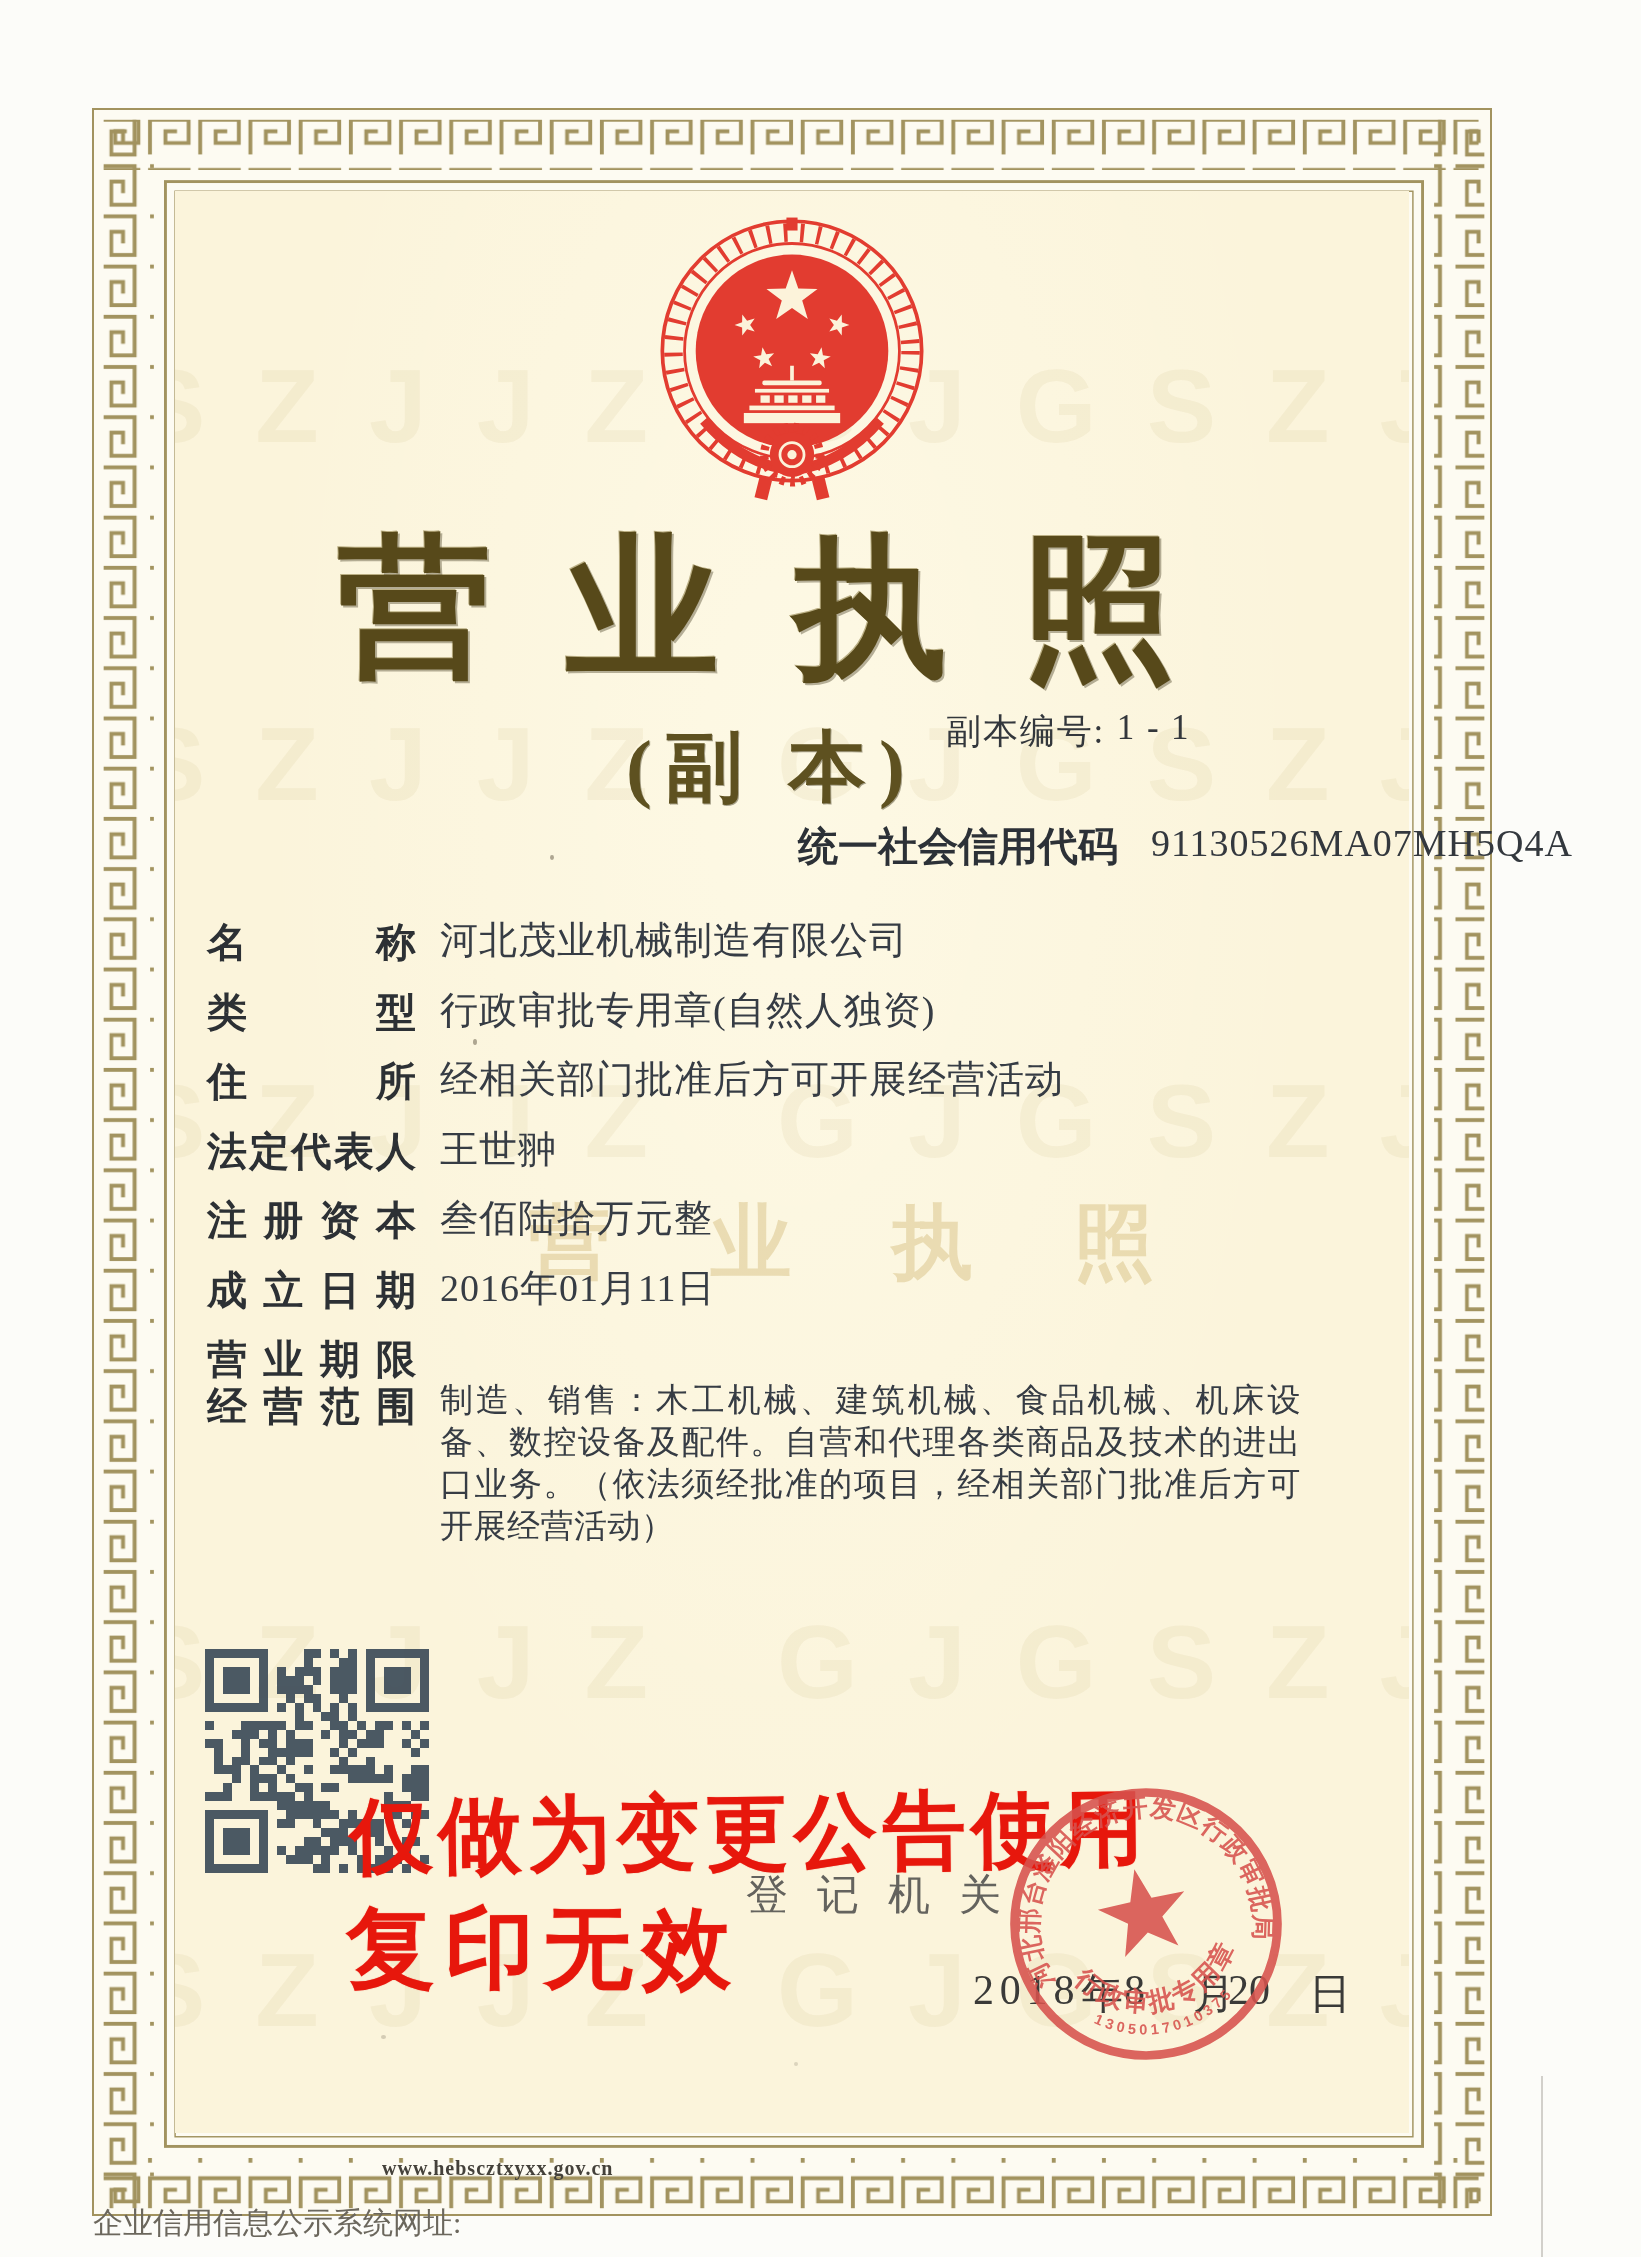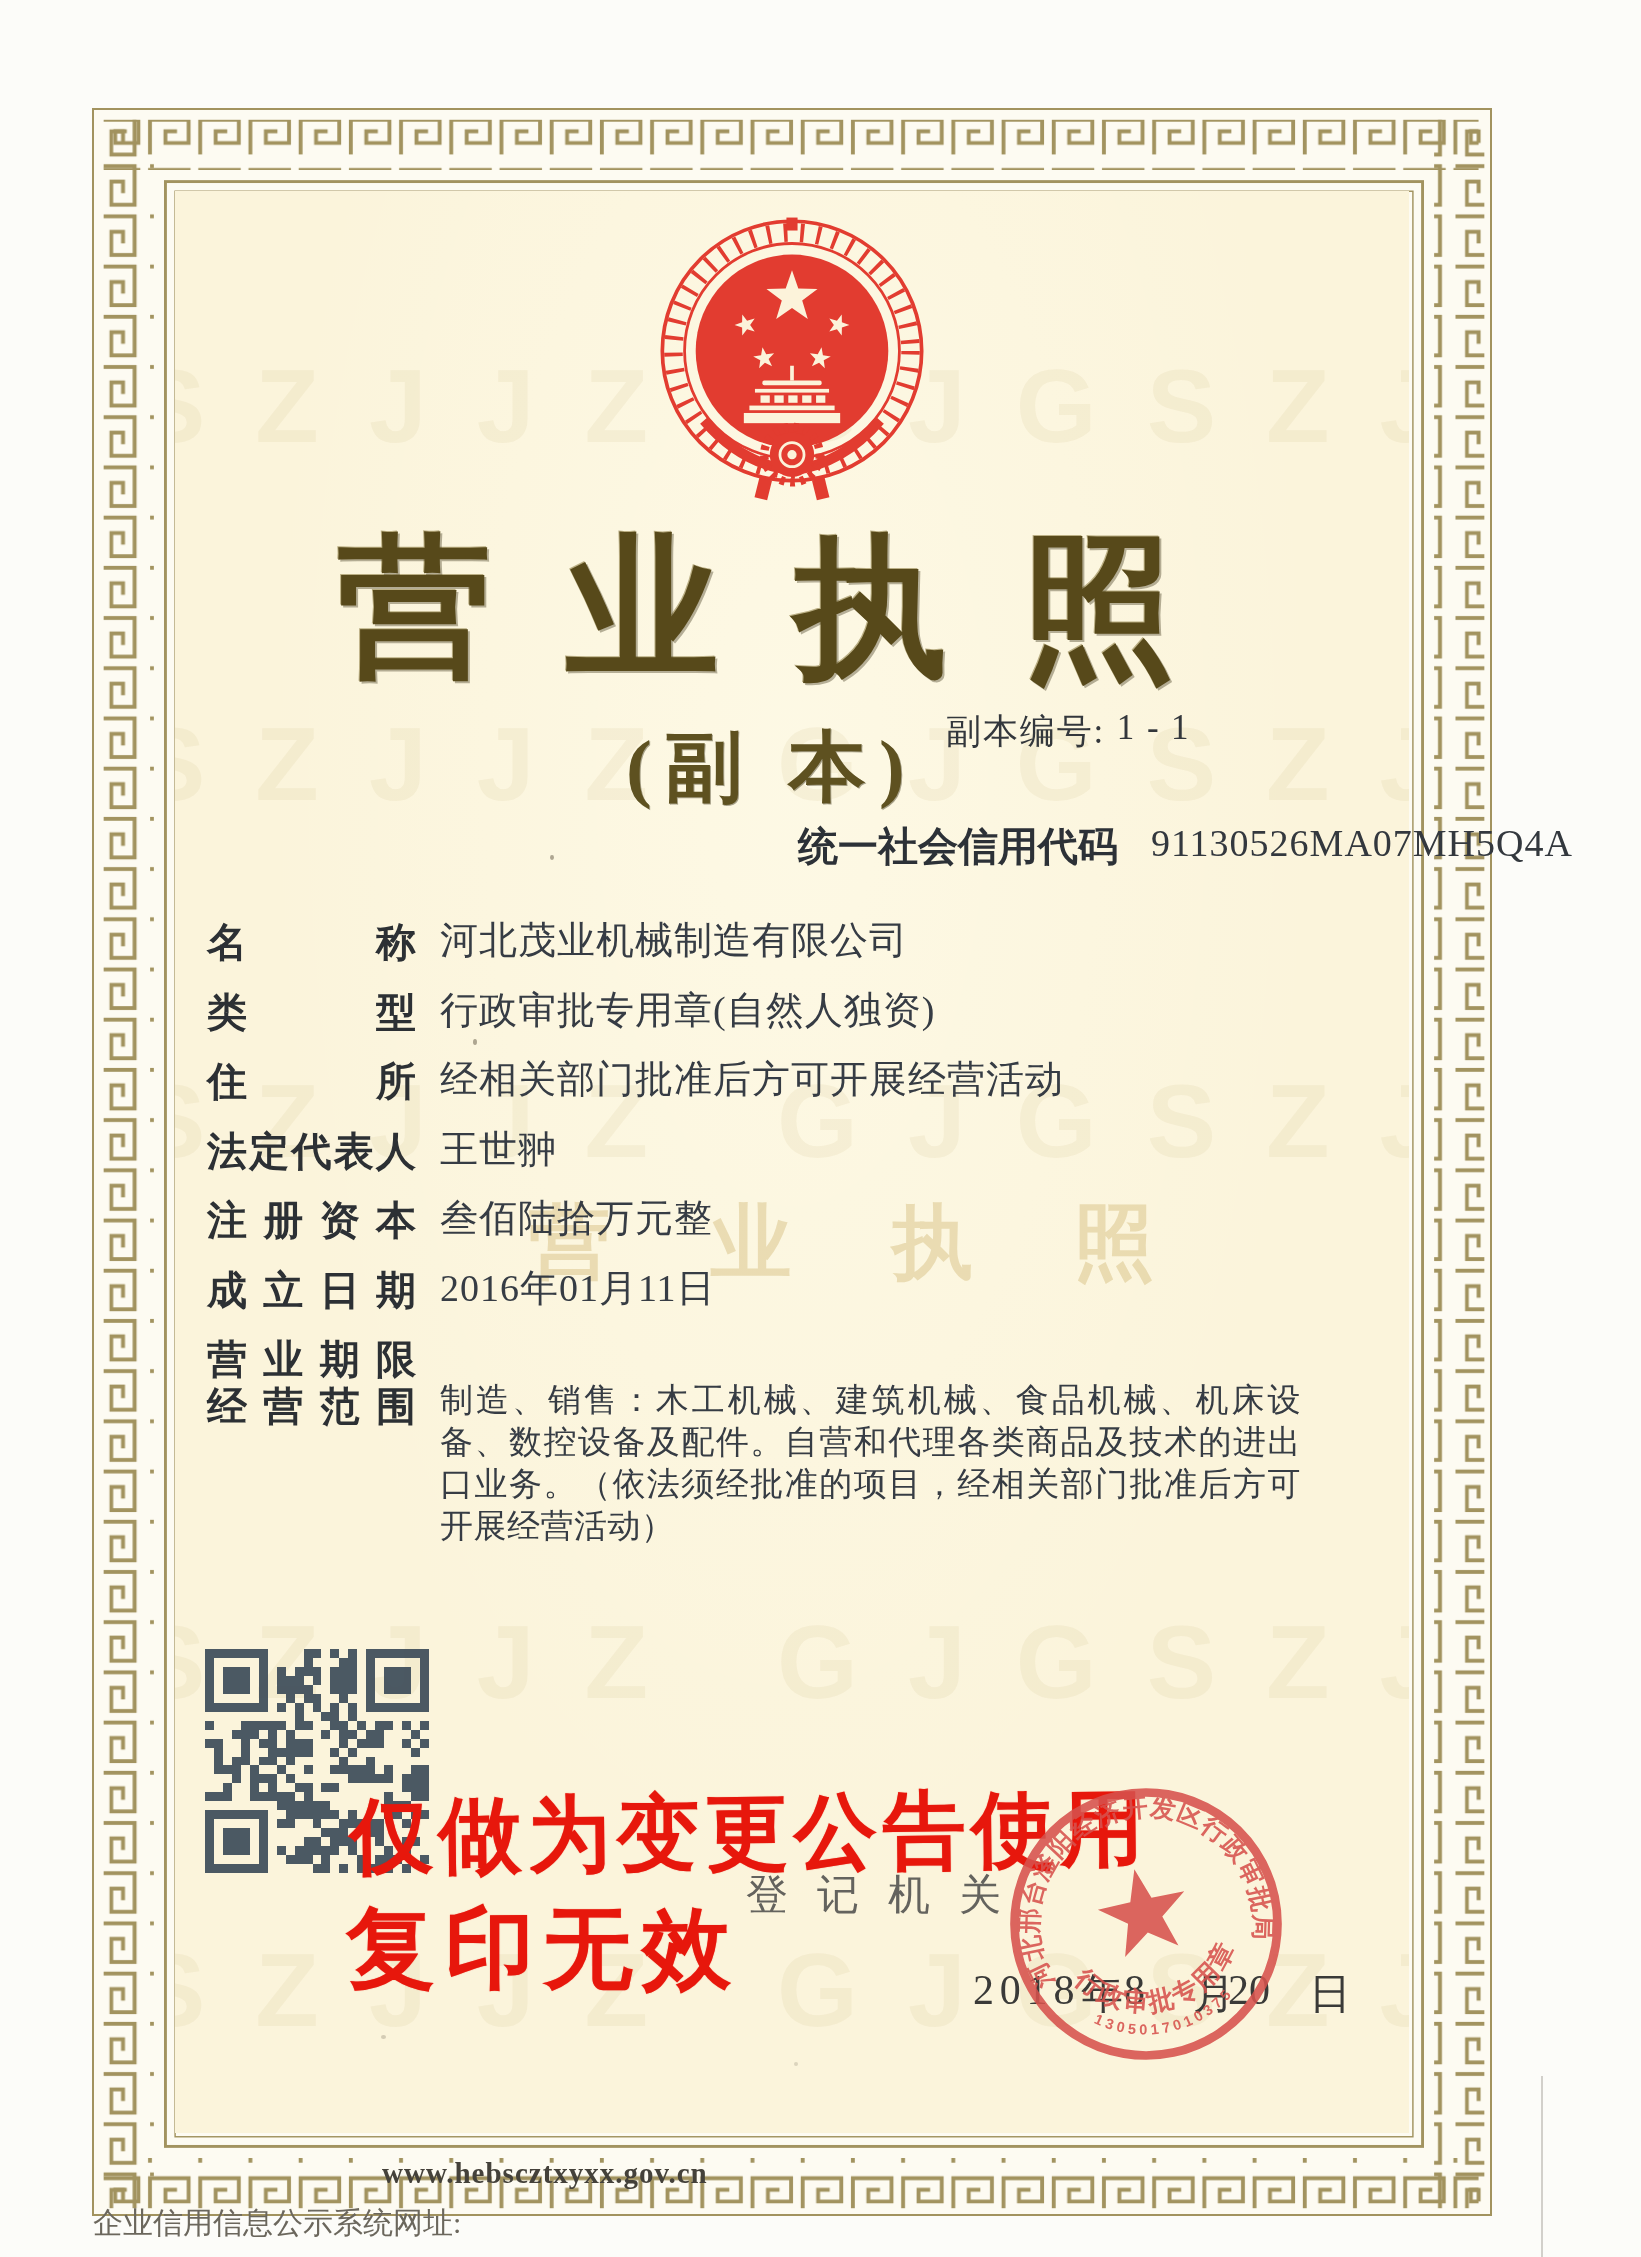--- a/index.html
+++ b/index.html
@@ -101,21 +101,21 @@
   .d-year{left:973px;letter-spacing:5.8px;}
   .d-yu{left:1081px;}
   .d-month{left:1124px;}
   .d-mu{left:1193px;}
   .d-day{left:1228px;}
   .d-du{left:1309px;}
   .seal{position:absolute;left:1001px;top:1779px;width:290px;height:290px;opacity:.88;}
   .seal svg{transform:rotate(-12deg);}
   
   .gov-url{
-    position:absolute;left:382px;top:2157px;font-size:29px;font-weight:bold;
+    position:absolute;left:382px;top:2157px;font-size:20px;font-weight:bold;
     letter-spacing:1px;color:#44413a;white-space:nowrap;
   }
   .footer-left{position:absolute;left:93px;top:2203px;font-size:30px;color:#6b675d;white-space:nowrap;}
   .footer-right{position:absolute;left:973px;top:2199px;font-size:32px;color:#514e46;white-space:nowrap;}
   
   .edge-line{position:absolute;left:1541px;top:2076px;width:1.9px;height:182px;background:rgba(175,172,165,.55);}
   .speck{position:absolute;border-radius:50%;background:rgba(110,100,80,.55);}
   .sp1{left:550px;top:855px;width:3.9px;height:4.8px;}
   .sp2{left:473px;top:1039px;width:3.9px;height:5.8px;}
   .sp3{left:381px;top:2035px;width:4.8px;height:3.9px;opacity:.5;}

